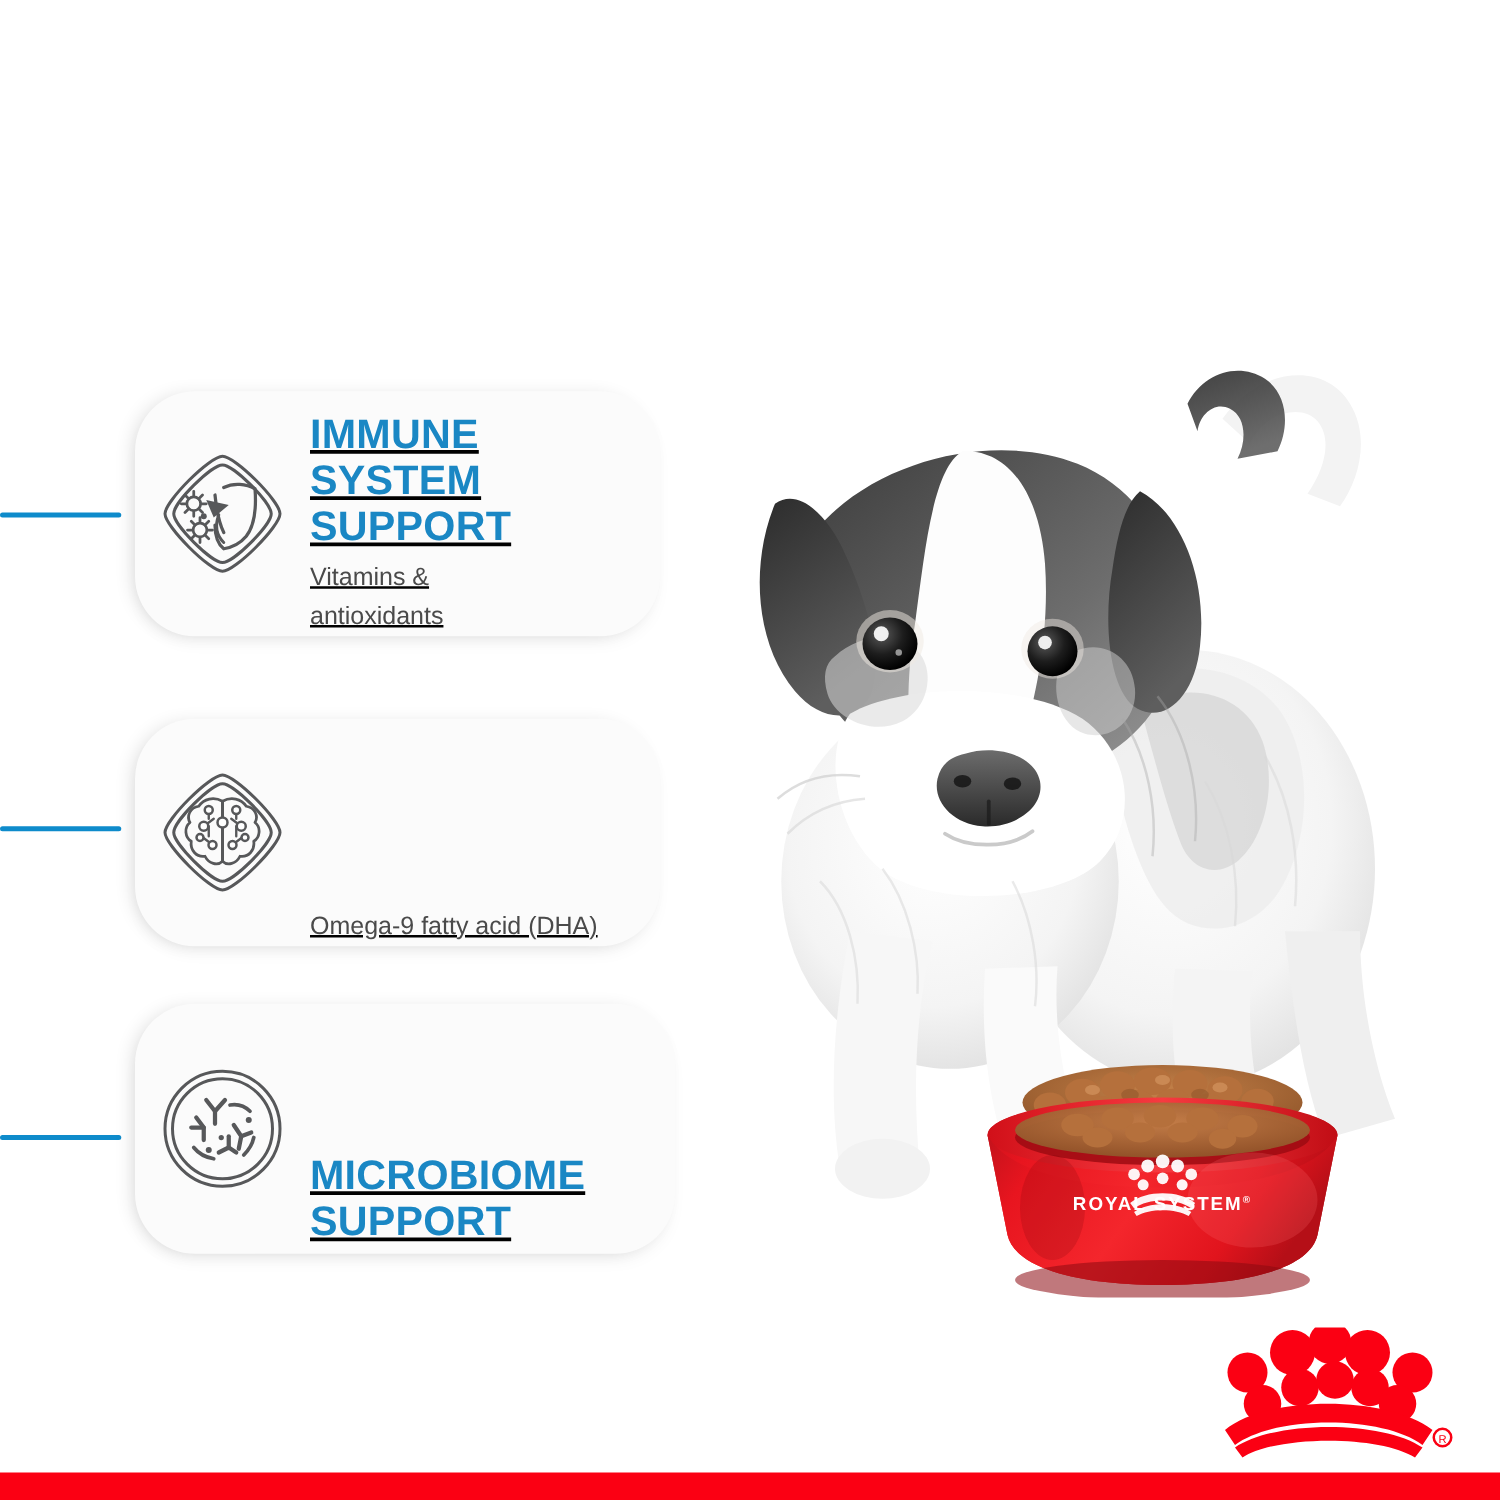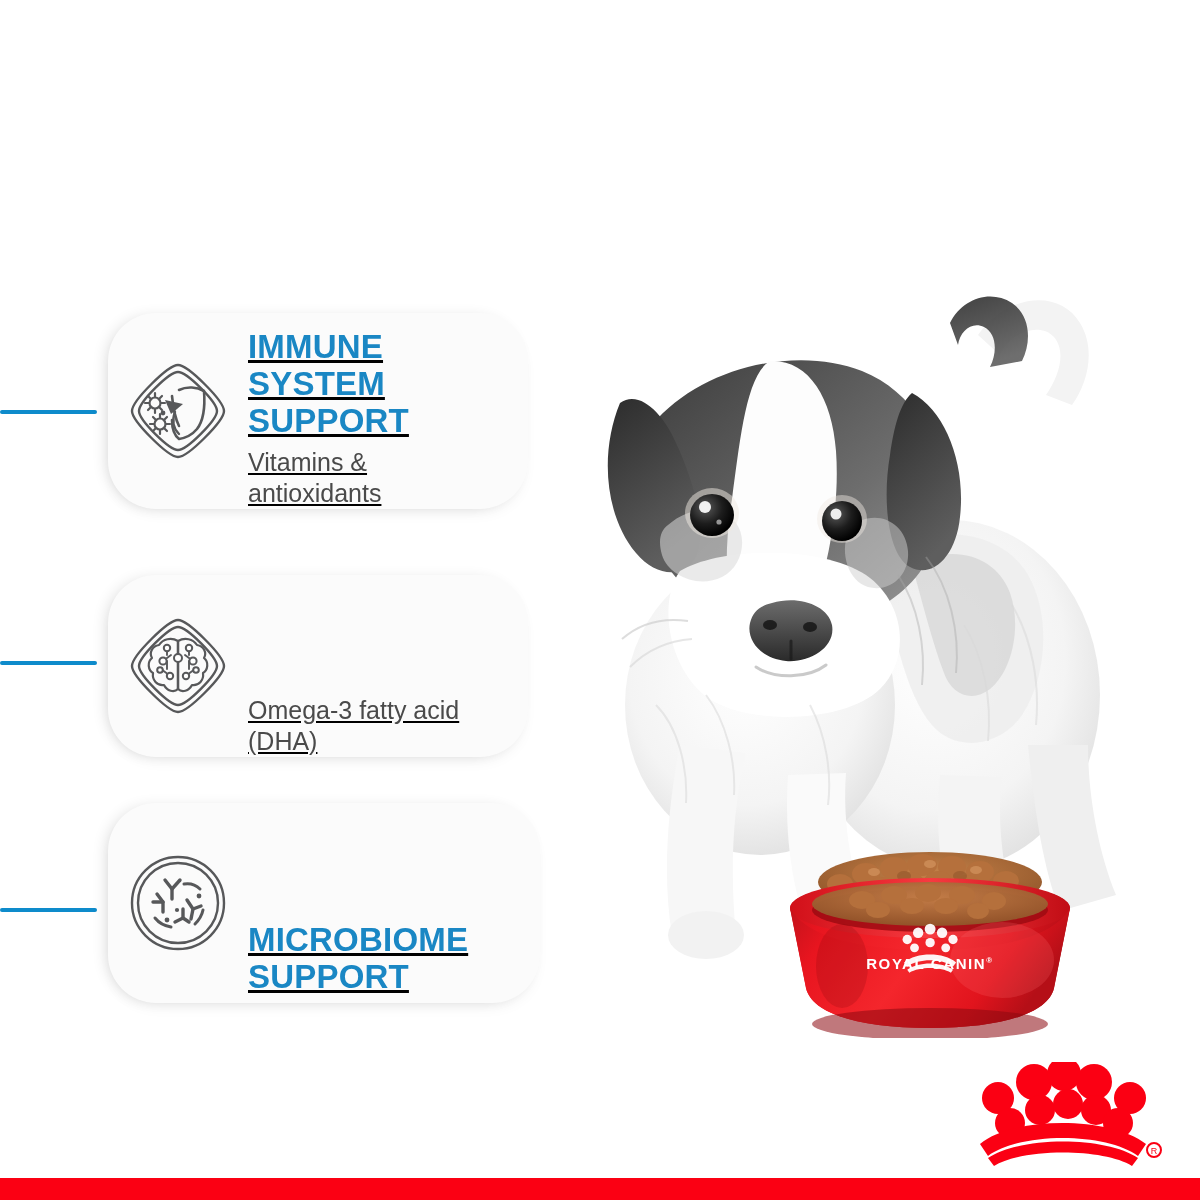--- a/index.html
+++ b/index.html
@@ -70,21 +70,21 @@
     font-weight:700;
     font-size:33px;
     line-height:37px;
     letter-spacing:0.2px;
     white-space:pre-line;
     margin:0 0 8px 0;
   }
   .b-sub{
     color:#4a4a4a;
     font-weight:400;
-    font-size:25px;
+    font-size:20px;
     line-height:31px;
     white-space:pre-line;
     margin:0;
   }
 
   
   .connector{
     position:absolute;left:0;height:4px;width:97px;background:#0e8bcb;border-radius:2px;
   }
   .connector.l1{top:410px;}
@@ -306,21 +306,21 @@
           <circle cx="79" cy="13" r="10"></circle>
         <circle cx="100" cy="26" r="9"></circle>
         <circle cx="26" cy="42" r="8.5"></circle>
           <circle cx="56" cy="32" r="9"></circle>
         <circle cx="86" cy="42" r="8.5"></circle>
         <path d="M6 70 C30 50 82 50 106 70 L100 78 C78 62 34 62 12 78 Z"></path>
         <path d="M12 84 C34 68 78 68 100 84 L96 90 C76 78 36 78 16 90 Z"></path>
       </g>
     </svg>
     <div class="bowl-logo">
-      <div class="bowl-word"><span>ROYAL CANIN</span><sup>®</sup></div>
+      <div class="bowl-word"><span>ROYAL SYSTEM</span><sup>®</sup></div>
     </div>
   </div>
 
   <div class="card c1">
     <div class="card-inner">
       <div class="icon-wrap">
         <svg width="102" height="102" viewBox="0 0 102 102" xmlns="http://www.w3.org/2000/svg">
           <g fill="none" stroke="#57585a" stroke-width="2.4" stroke-linecap="round" stroke-linejoin="round">
             <path d="M51 5 C61 5 97 41 97 51 C97 61 61 97 51 97 C41 97 5 61 5 51 C5 41 41 5 51 5 Z"></path>
             <path d="M51 12 C60 12 90 42 90 51 C90 60 60 90 51 90 C42 90 12 60 12 51 C12 42 42 12 51 12 Z"></path>
@@ -375,21 +375,21 @@
               <circle cx="33" cy="55" r="2.8"></circle>
             <circle cx="62" cy="33" r="3.2"></circle>
               <circle cx="66" cy="46" r="3.6"></circle>
             <circle cx="59" cy="61" r="3.2"></circle>
               <circle cx="69" cy="55" r="2.8"></circle>
             <circle cx="51" cy="43" r="4"></circle>
           </g>
         </svg>
       </div>
       <div class="card-text">
-        <p class="b-sub">Omega-3 fatty acid (DHA)</p>
+        <p class="b-sub">Omega-9 fatty acid (DHA)</p>
       </div>
     </div>
   </div>
 
   <div class="card c3">
     <div class="card-inner">
       <div class="icon-wrap">
         <svg width="102" height="102" viewBox="0 0 102 102" xmlns="http://www.w3.org/2000/svg">
           <g fill="none" stroke="#57585a" stroke-width="2.4">
             <circle cx="51" cy="51" r="46"></circle>

